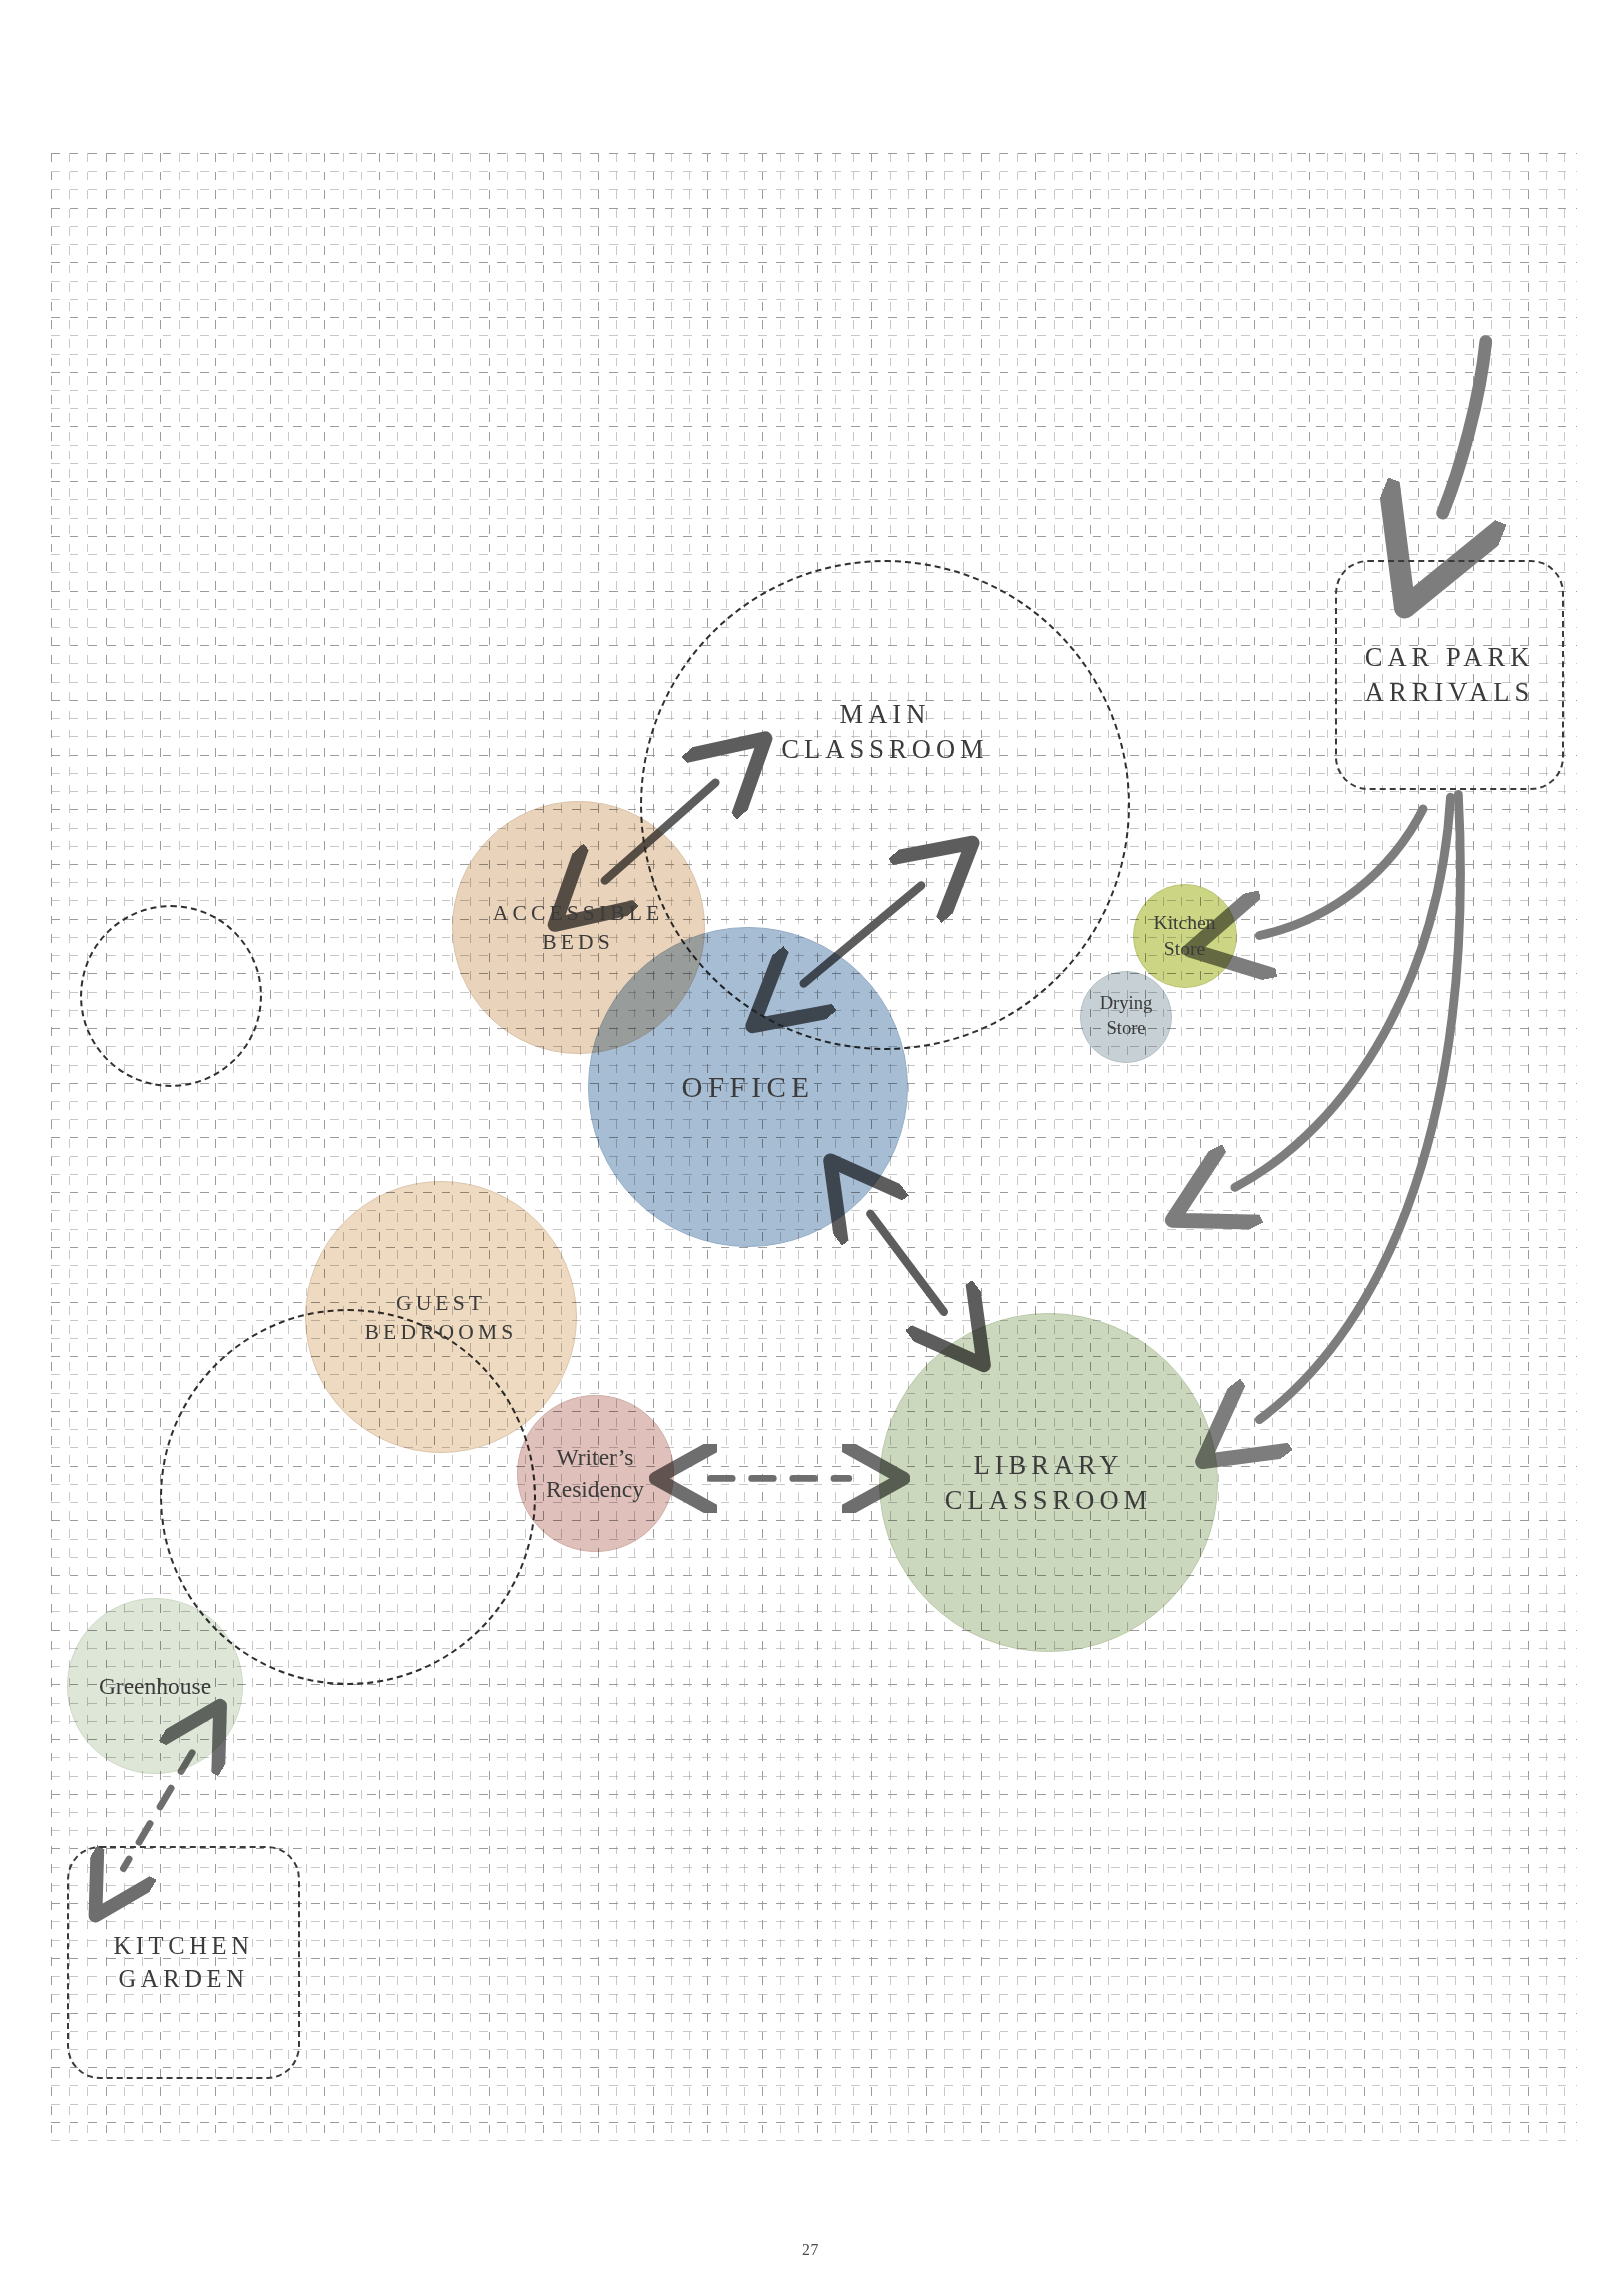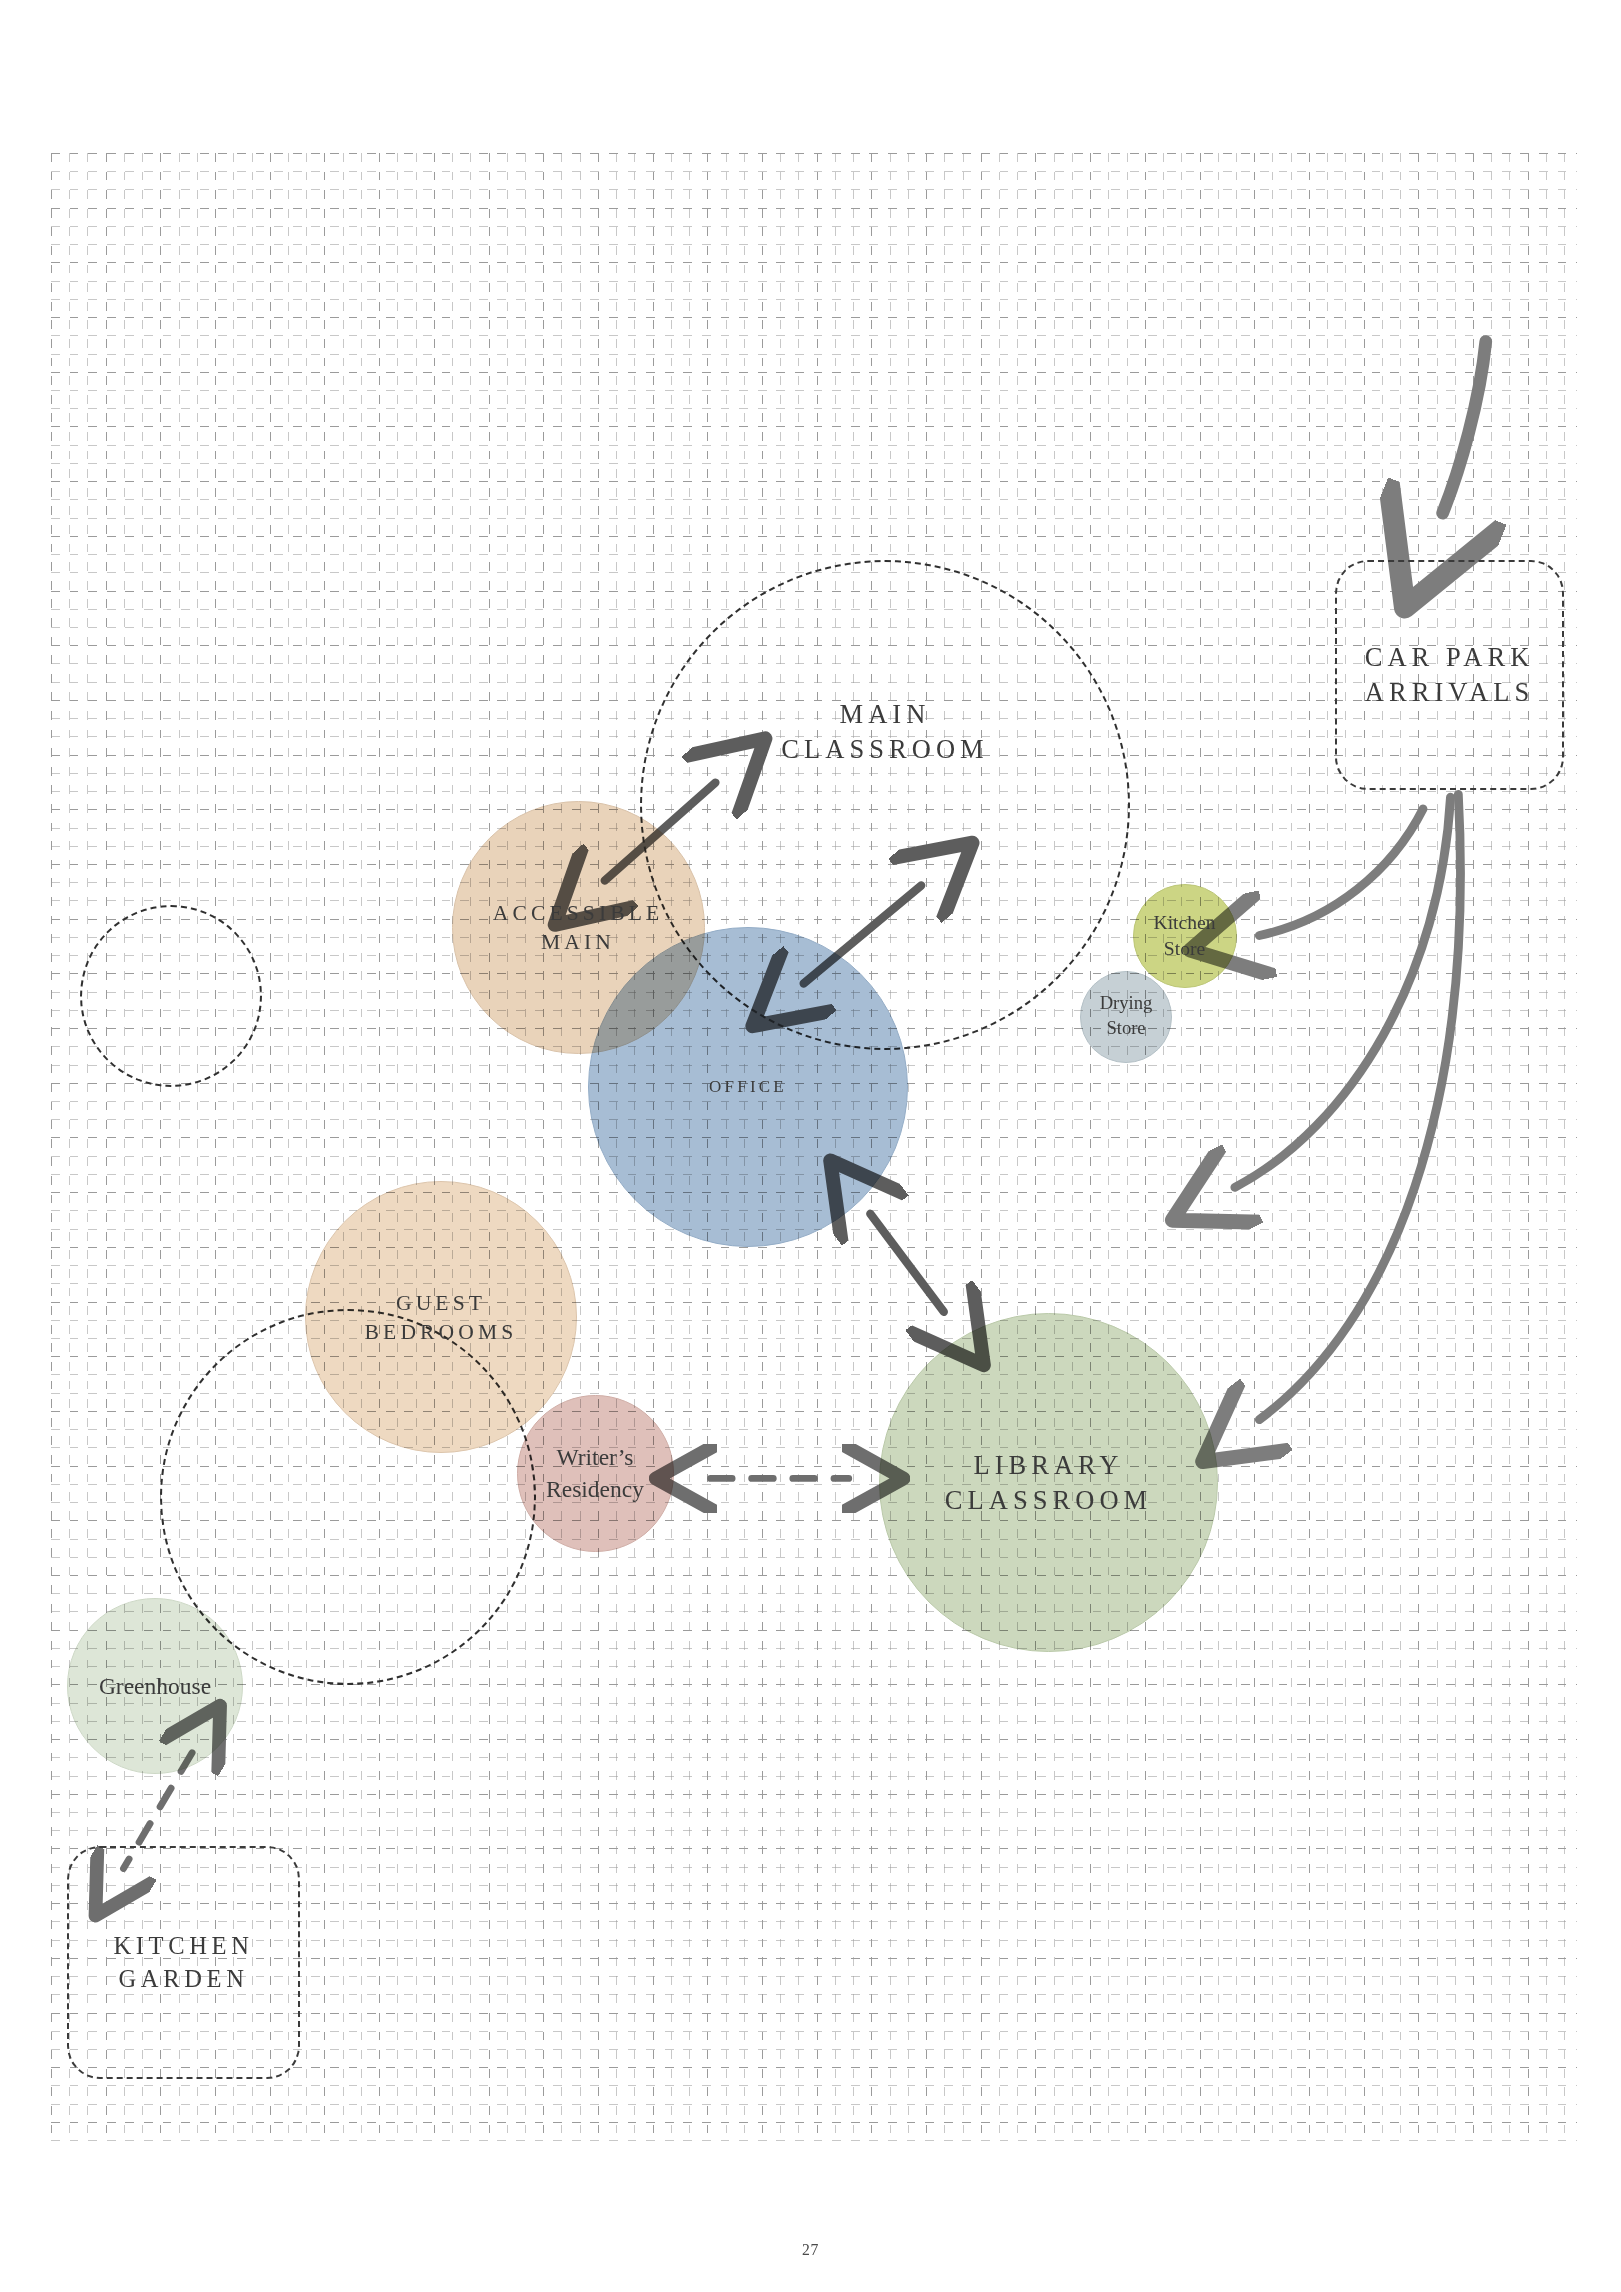--- a/index.html
+++ b/index.html
@@ -318,23 +318,23 @@
 
   <div class="lbl caps" style="left:640px;top:665px;width:490px;height:118px;font-size:26.5px;">MAIN
 CLASSROOM</div>
 
 
 
   <div class="lbl caps" style="left:67px;top:1838px;width:233px;height:233px;font-size:24.5px;">KITCHEN
 GARDEN</div>
 
   <div class="lbl caps" style="left:432px;top:852px;width:292px;height:135px;font-size:21.6px;">ACCESSIBLE
-MAIN</div>
-
-  <div class="lbl caps" style="left:588px;top:1045px;width:320px;height:69px;font-size:17px;">OFFICE</div>
+BEDS</div>
+
+  <div class="lbl caps" style="left:588px;top:1045px;width:320px;height:69px;font-size:29px;">OFFICE</div>
 
   <div class="lbl" style="left:507px;top:1397px;width:176px;height:137px;font-size:23.5px;">Writer’s
 Residency</div>
 
   <div class="lbl caps" style="left:295px;top:1241px;width:292px;height:137px;font-size:21.6px;">GUEST
 BEDROOMS</div>
 
   <div class="lbl caps" style="left:869px;top:1406px;width:359px;height:137px;font-size:26.5px;">LIBRARY
 CLASSROOM</div>
 

